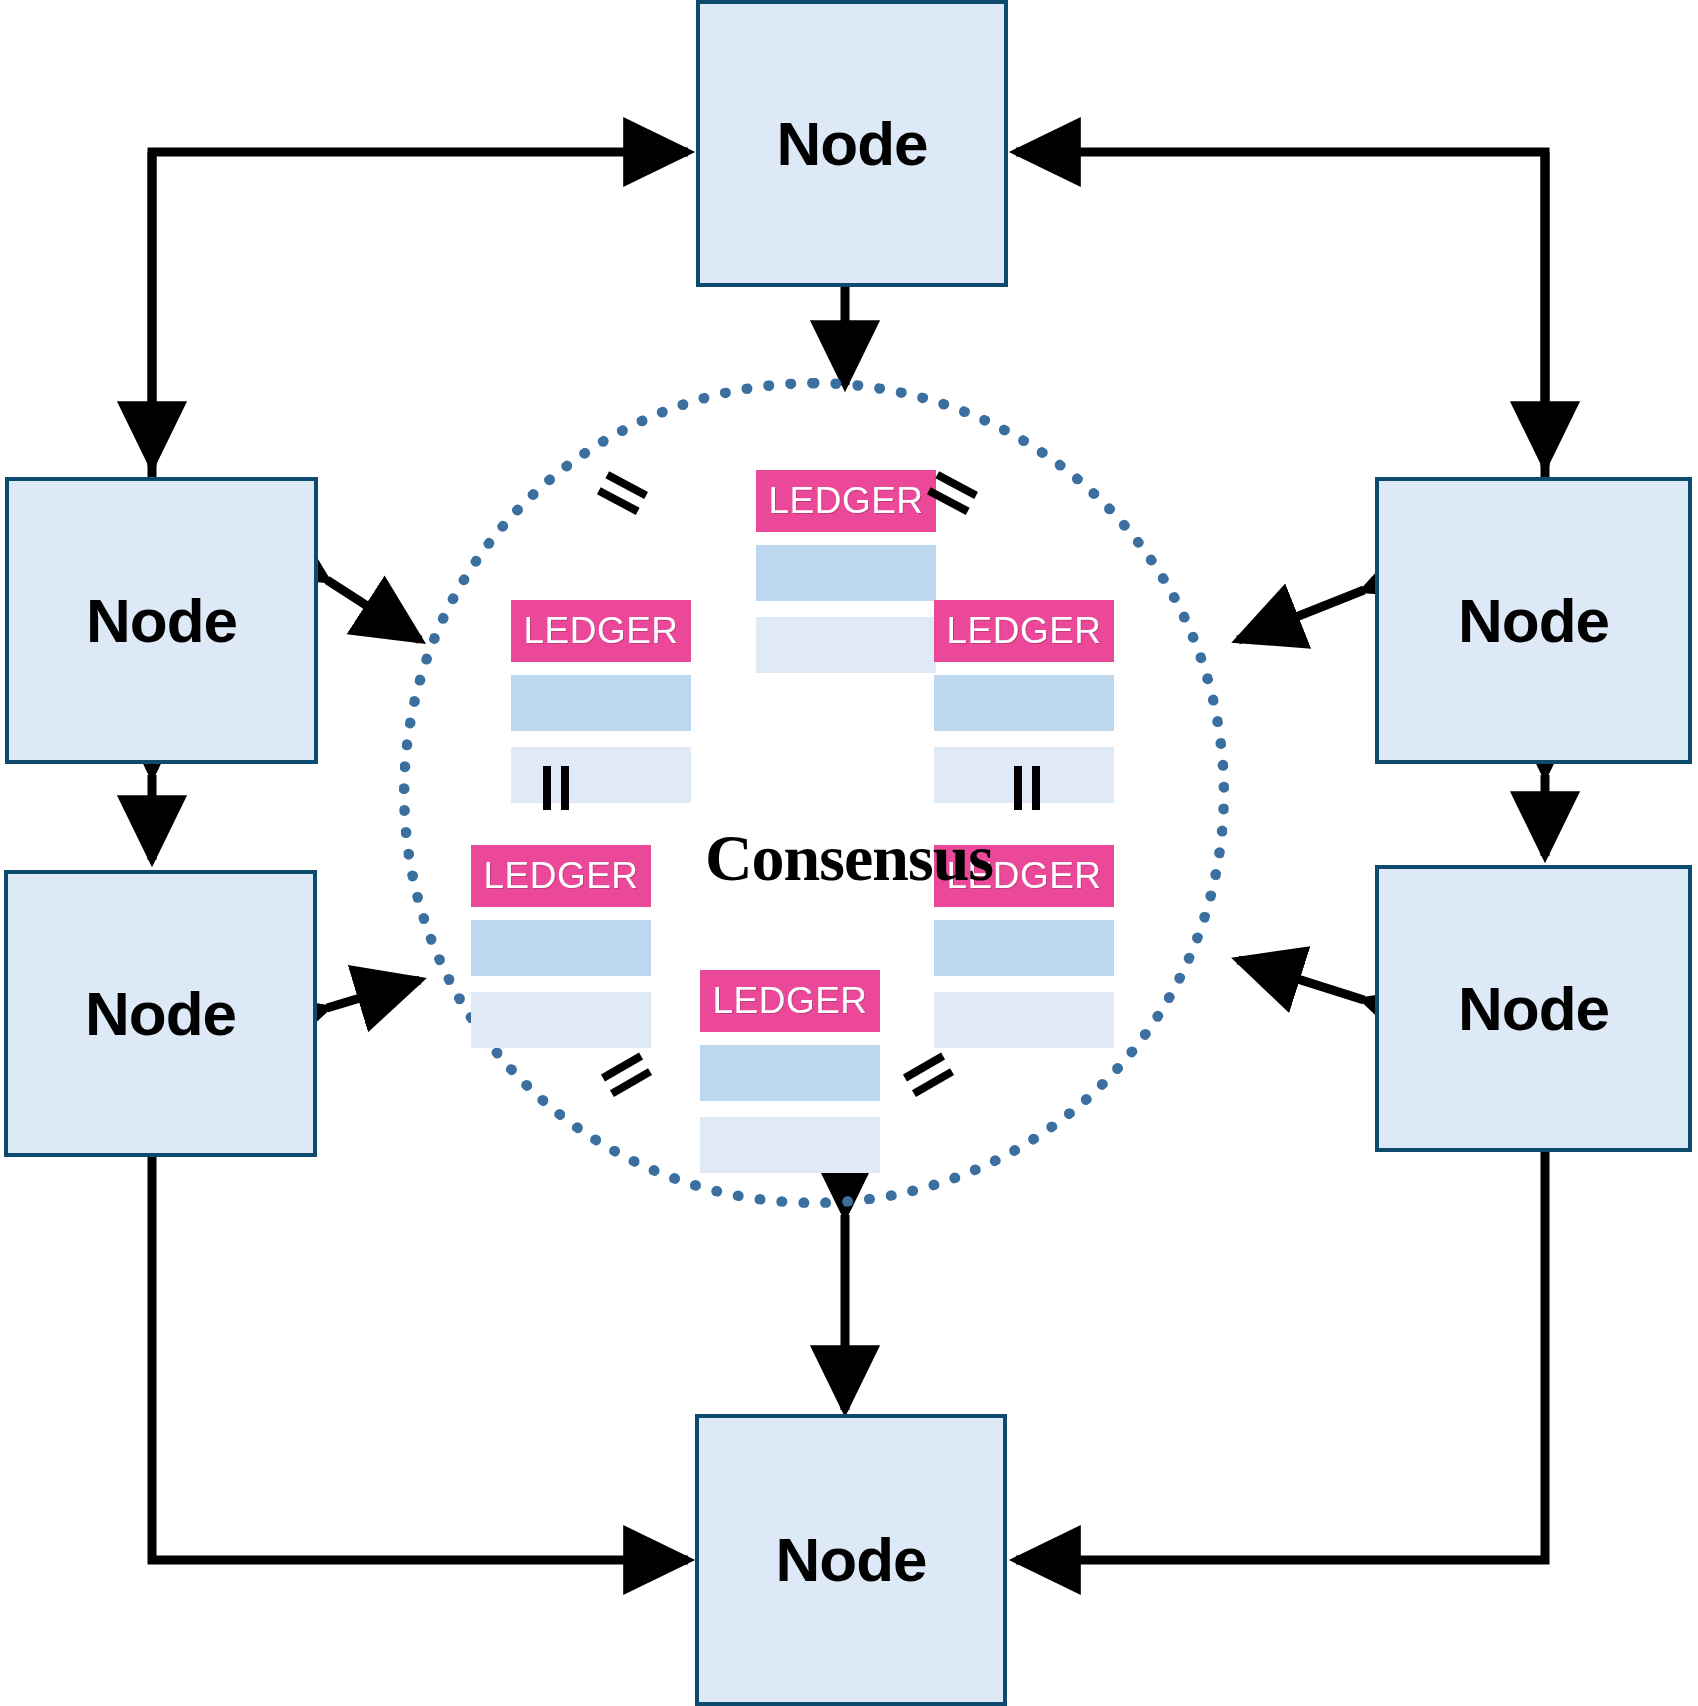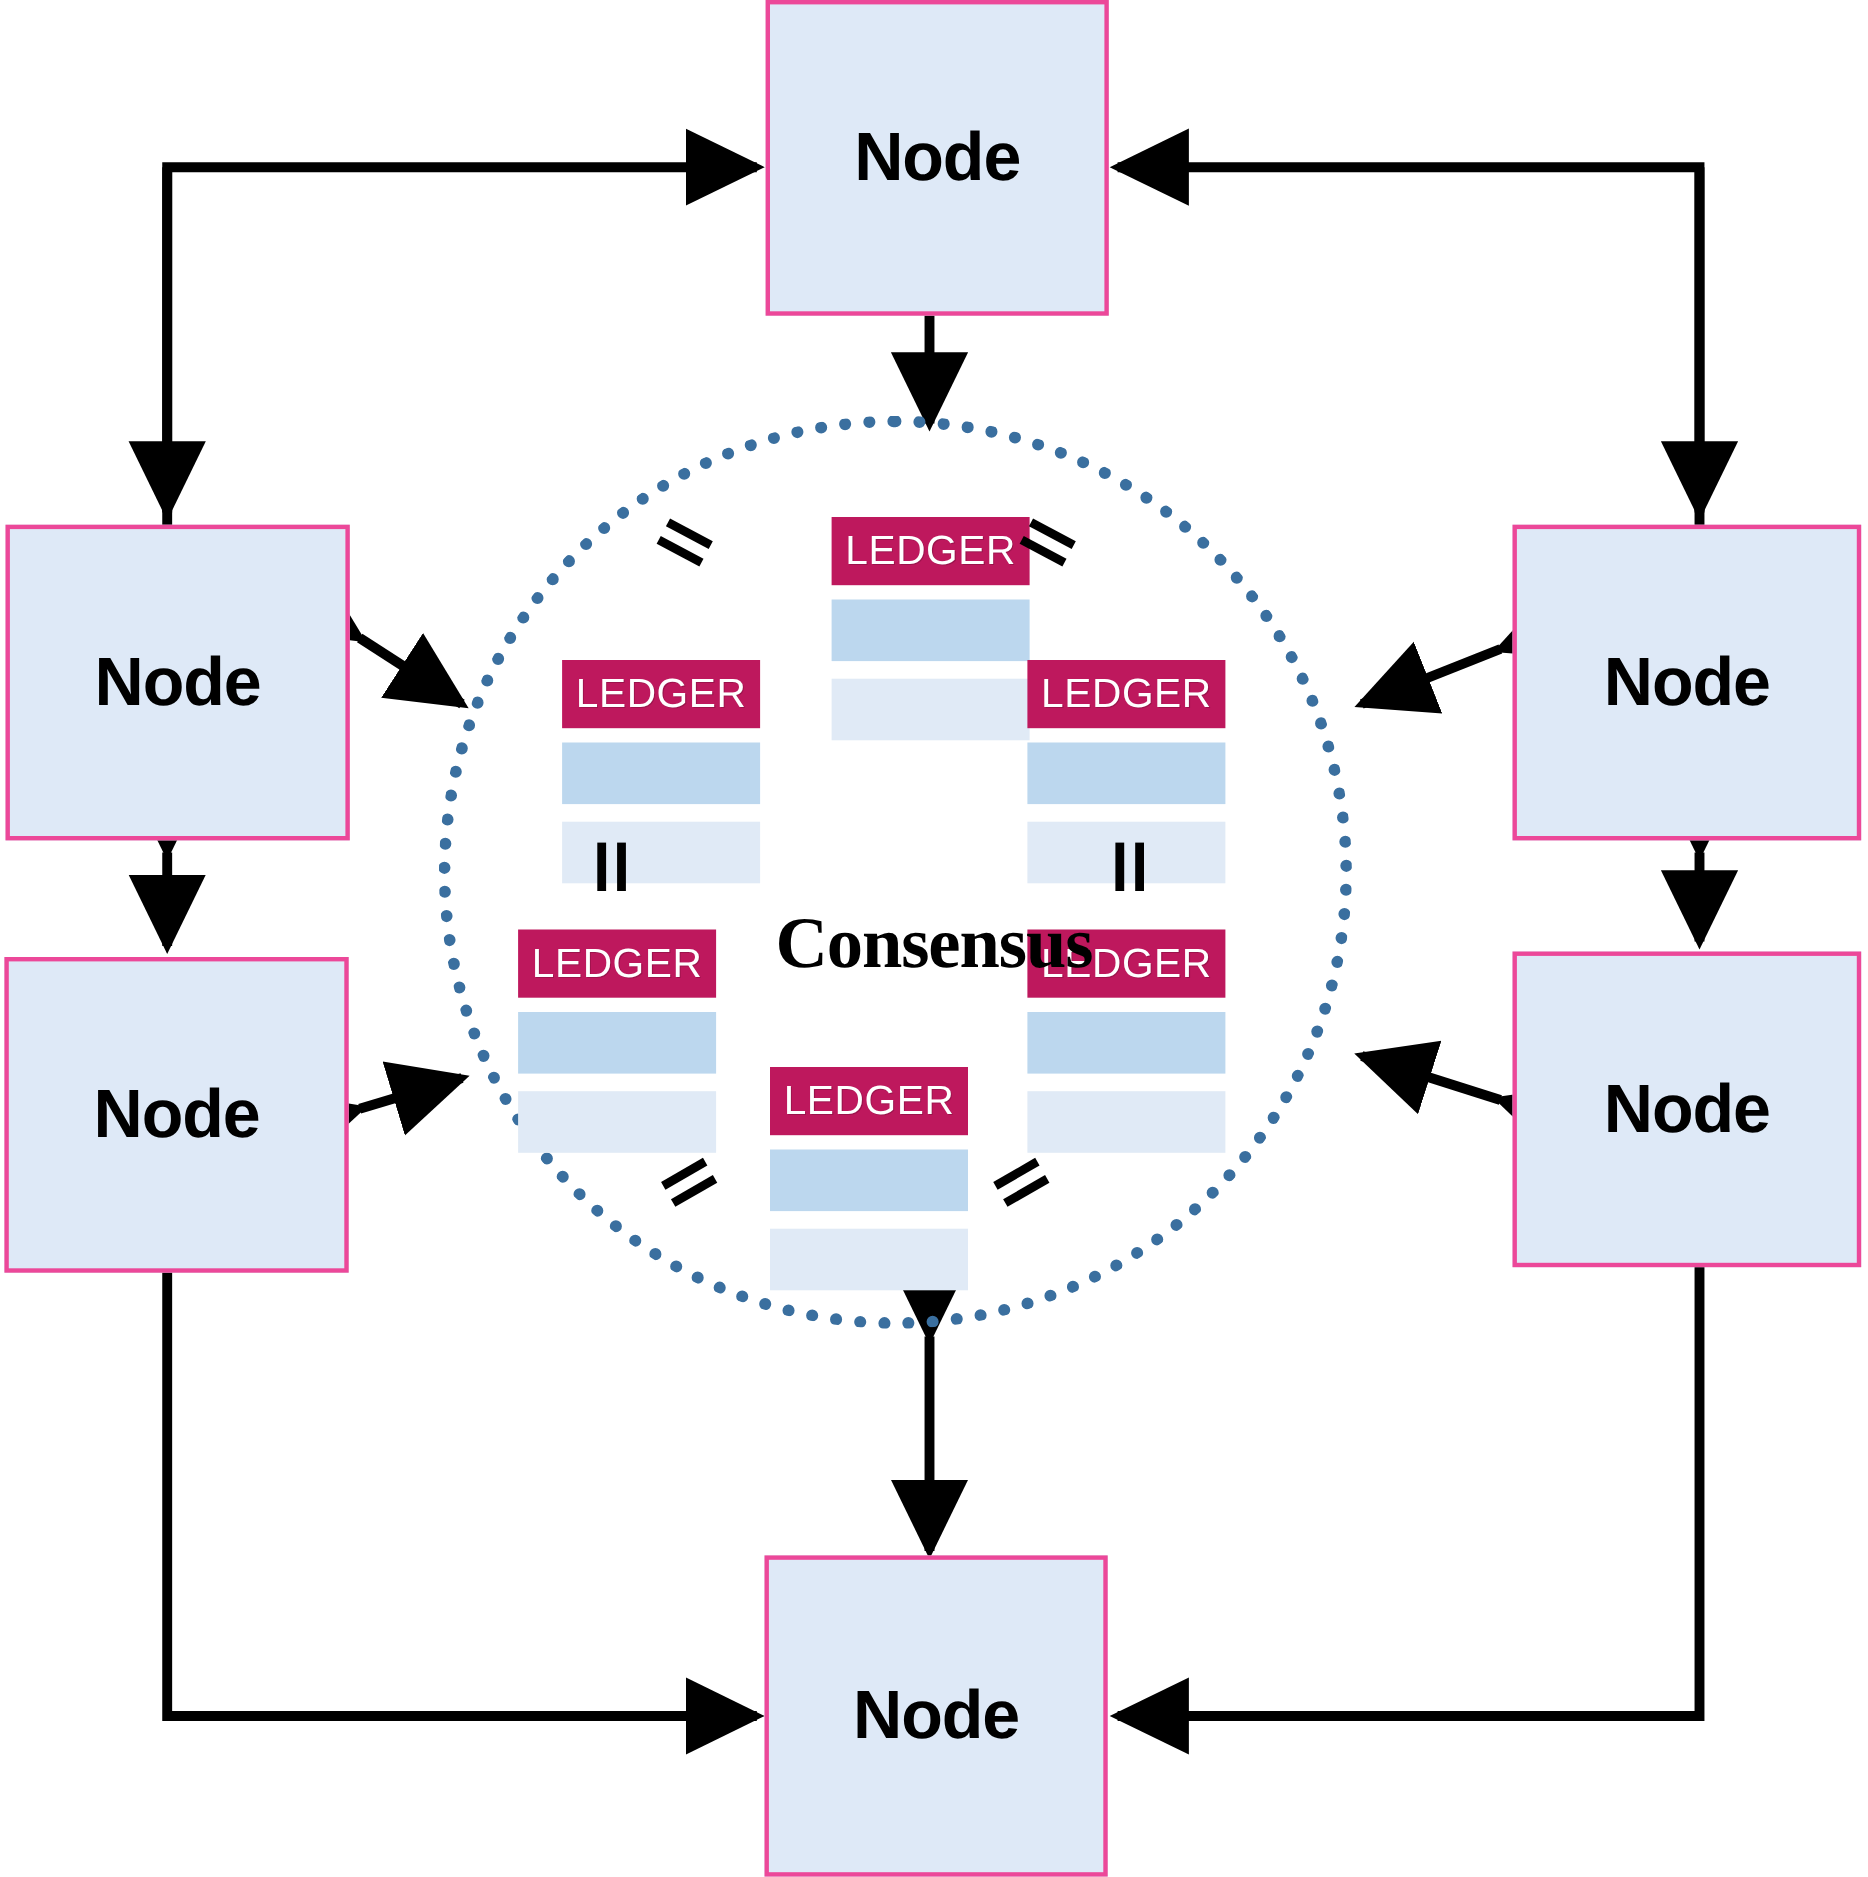--- a/index.html
+++ b/index.html
@@ -3,21 +3,21 @@
 <meta charset="utf-8">
 <style>
   html,body{margin:0;padding:0;background:#ffffff;}
   body{width:1698px;height:1706px;font-family:"Liberation Sans",sans-serif;overflow:hidden;}
   #canvas{position:relative;width:1698px;height:1706px;background:#ffffff;}
 
   
   .node{
     position:absolute;
     background:#dee9f7;
-    border:4px solid #ec4899;
+    border:4px solid #0c4a6e;
     box-sizing:border-box;
     display:flex;align-items:center;justify-content:center;
   }
   .node-label{
     font-family:"Liberation Sans",sans-serif;
     font-weight:bold;
     font-size:62px;
     color:#000000;
     letter-spacing:-1px;
     line-height:1;
@@ -29,21 +29,21 @@
     left:399px;top:378px;
     width:830px;height:830px;
     border-radius:50%;
     border:11px dotted #3a6f9f;
     box-sizing:border-box;
   }
 
   
   .ledger{position:absolute;width:180px;}
   .ledger-head{
-    background:#be185d;
+    background:#ec4899;
     height:62px;
     display:flex;align-items:center;justify-content:center;
     color:#ffffff;
     font-size:37px;
     font-family:"Liberation Sans",sans-serif;
     letter-spacing:0.5px;
     text-shadow:1px 1px 0 rgba(0,0,0,.18);
   }
   .ledger-bar{height:56px;}
   .ledger-bar.b1{background:#bcd7ee;margin-top:13px;}

